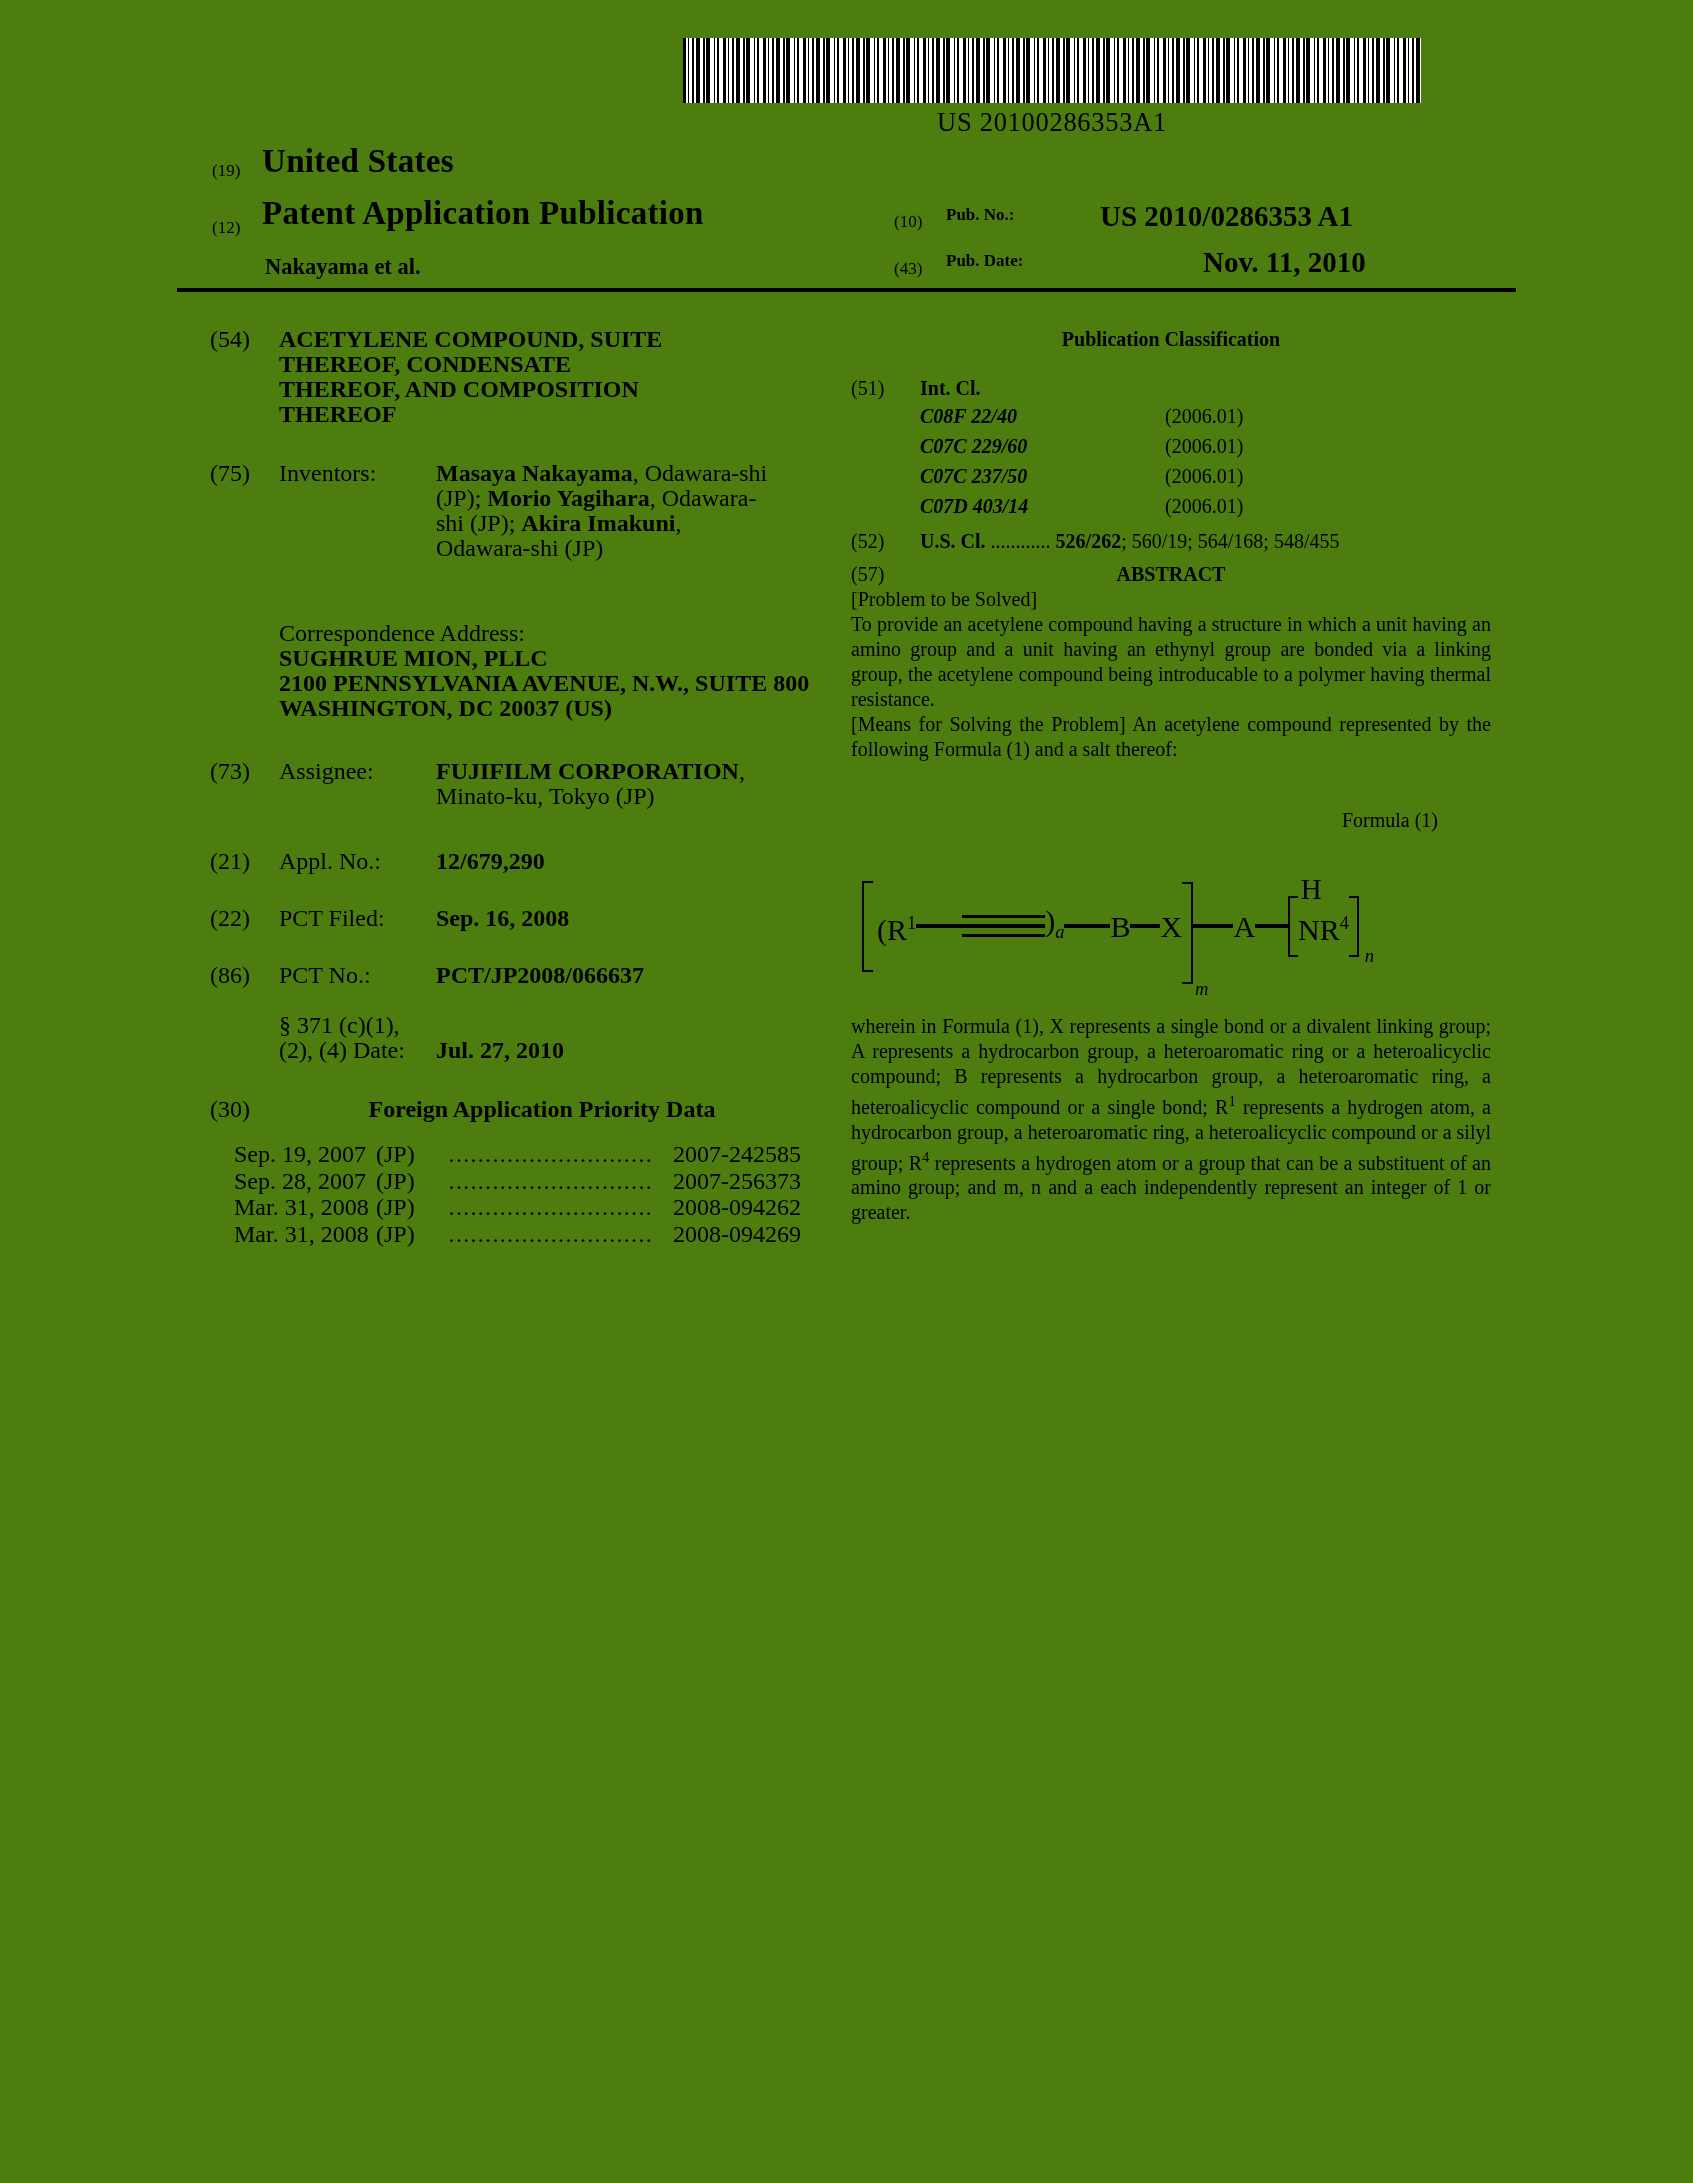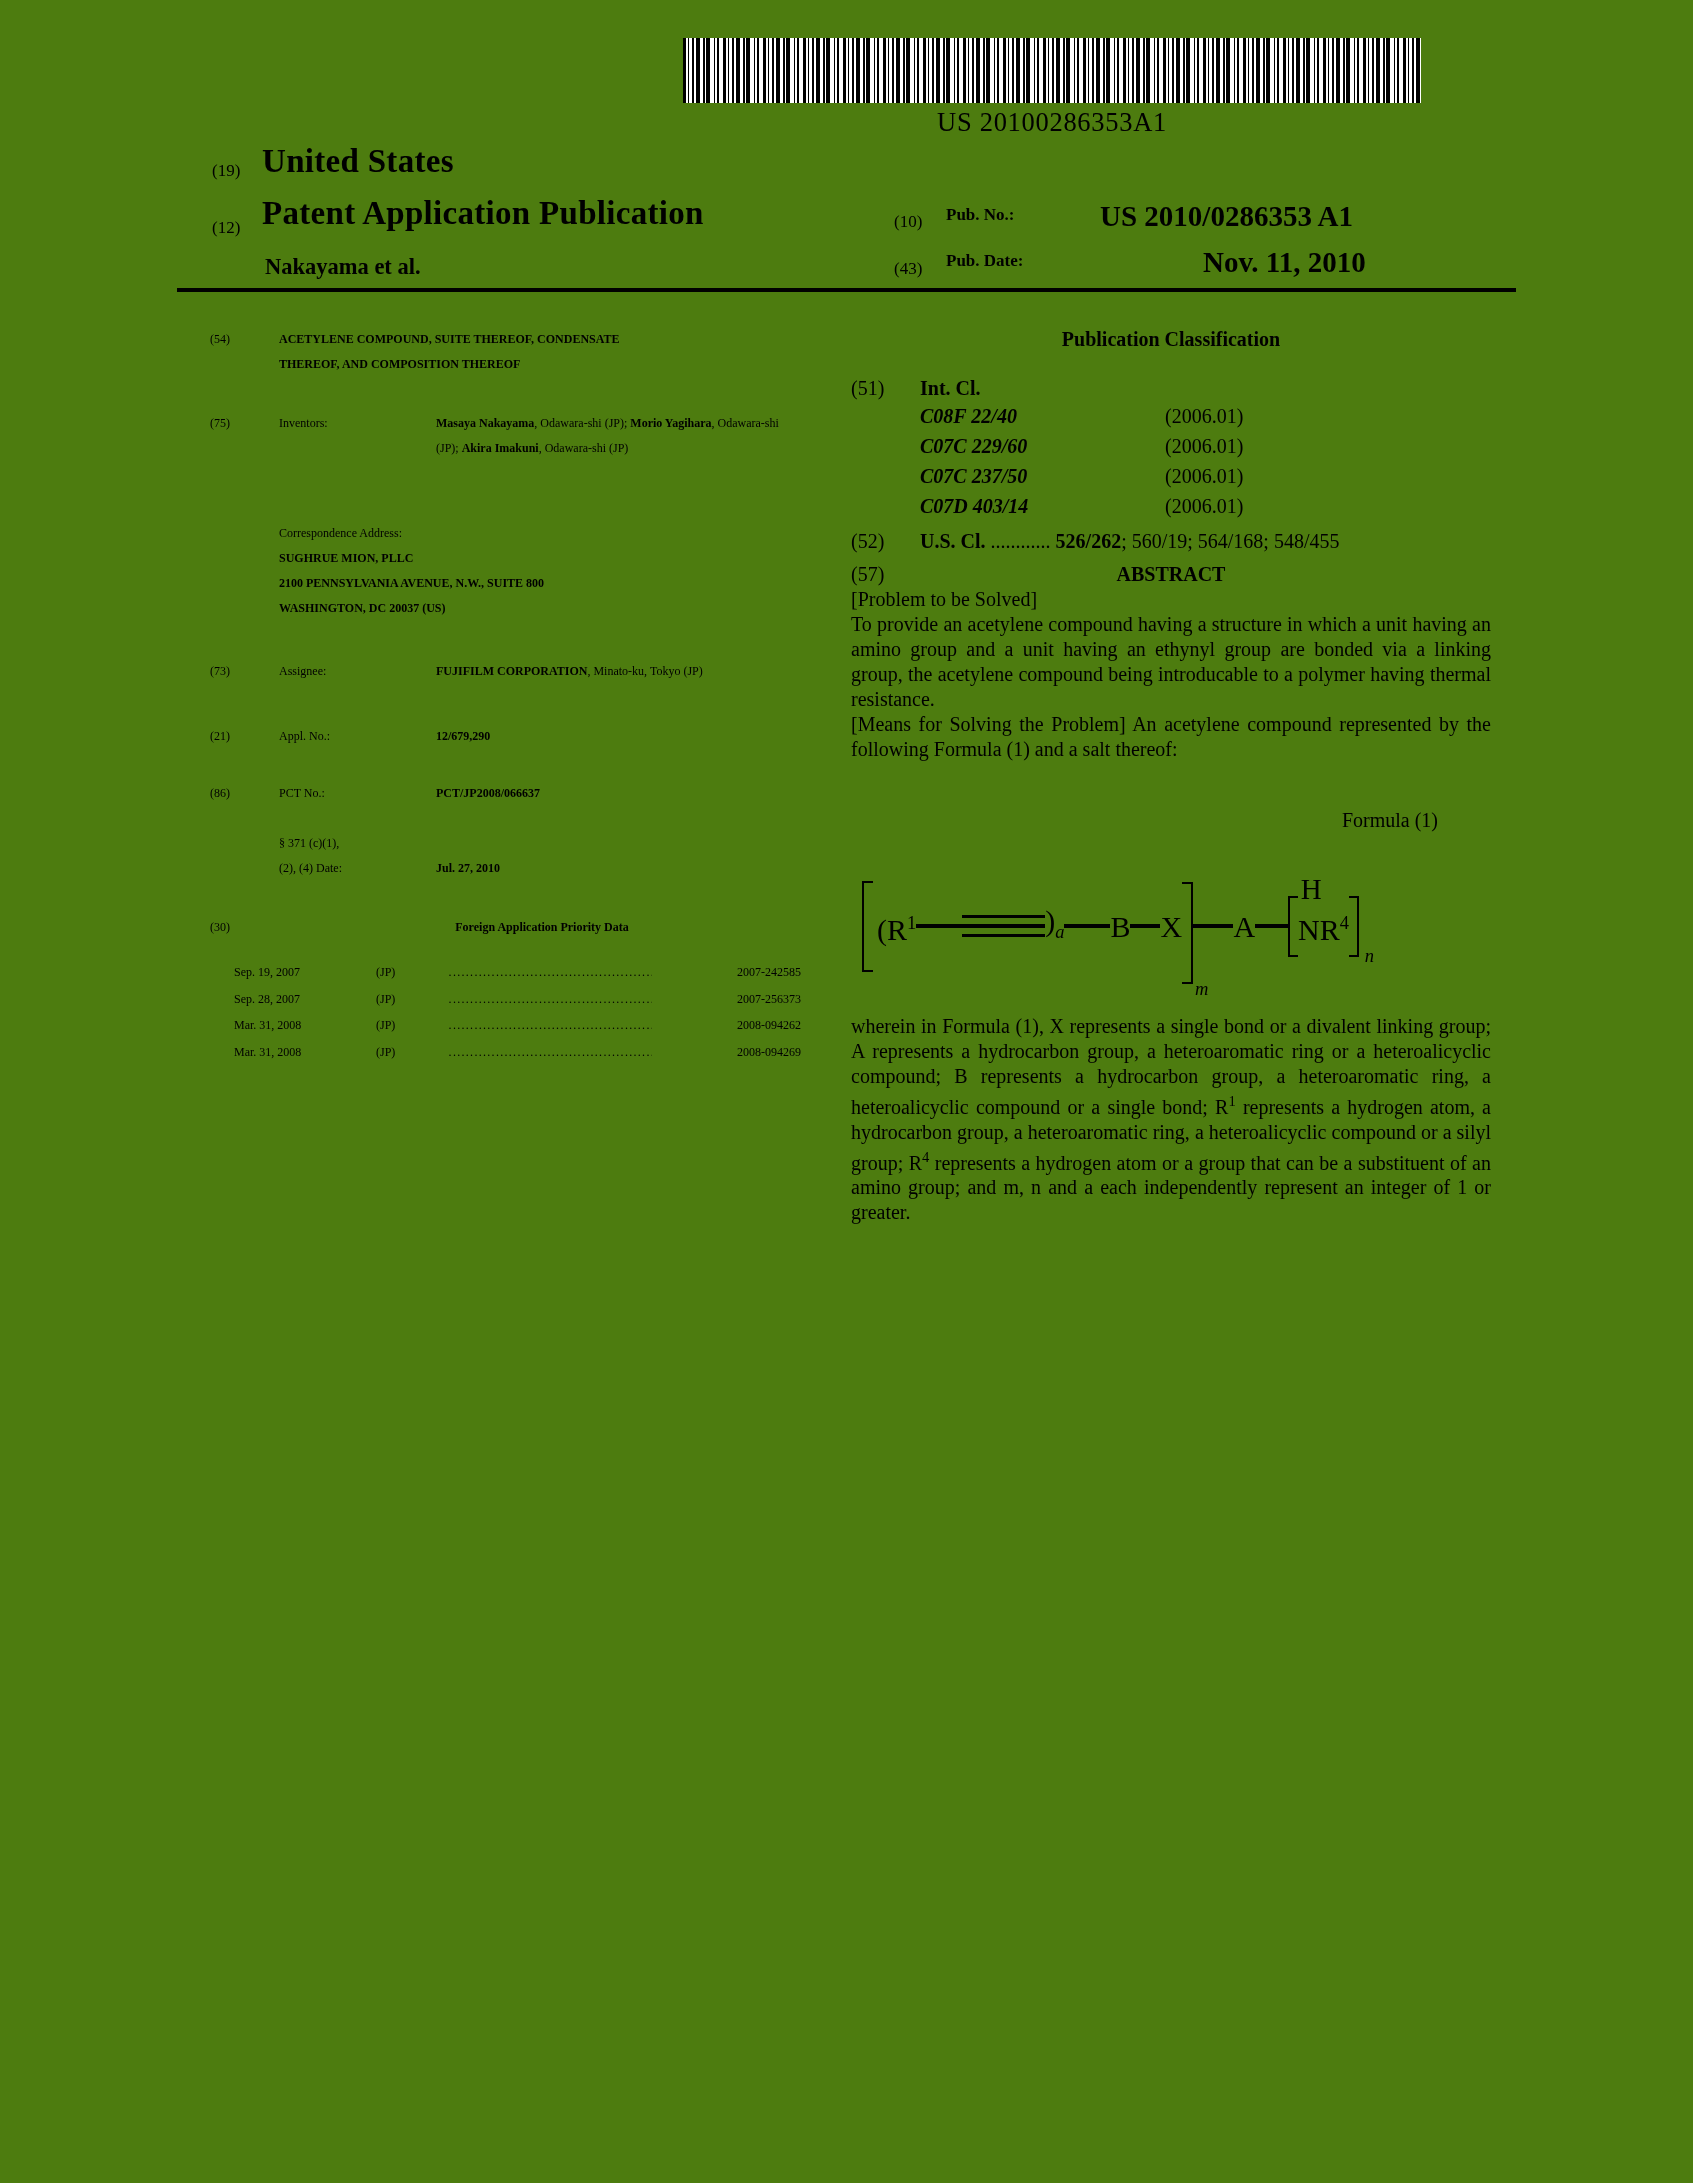--- a/index.html
+++ b/index.html
@@ -19,21 +19,21 @@
   
   .abs{position:absolute;}
   .pnum{font-size:17px;}
   .h-big{font-size:33px;font-weight:bold;letter-spacing:0.3px;}
   .h-auth{font-size:22.5px;font-weight:bold;}
   .h-lab{font-size:17px;font-weight:bold;}
   .h-val{font-size:29px;font-weight:bold;}
   .rule{position:absolute;left:177px;top:288px;width:1339px;height:4px;background:#000;}
 
   
-  .col-left{position:absolute;left:210px;top:327px;width:595px;font-size:12px;line-height:25px;}
+  .col-left{position:absolute;left:210px;top:327px;width:595px;font-size:24px;line-height:25px;}
   .col-right{position:absolute;left:851px;top:327px;width:640px;font-size:20px;line-height:25px;}
   .row{display:flex;align-items:flex-start;}
   .n{width:69px;flex:none;}
   .lbl{width:157px;flex:none;}
   .b{font-weight:bold;}
   .jst{text-align:justify;}
   .ctr{text-align:center;}
 
   .title-val{width:397px;font-weight:bold;}
   .inv-val{width:344px;}
@@ -117,20 +117,25 @@
       <span class="lbl">Assignee:</span>
       <span class="inv-val"><span class="b">FUJIFILM CORPORATION</span><span>, Minato-ku, Tokyo (JP)</span></span>
     </div>
 
     <div class="row" style="margin-top:40px;">
       <span class="n">(21)</span>
       <span class="lbl">Appl. No.:</span>
       <span class="b">12/679,290</span>
     </div>
 
+    <div class="row" style="margin-top:32px;">
+      <span class="n">(22)</span>
+      <span class="lbl">PCT Filed:</span>
+      <span class="b">Sep. 16, 2008</span>
+    </div>
 
     <div class="row" style="margin-top:32px;">
       <span class="n">(86)</span>
       <span class="lbl">PCT No.:</span>
       <span class="b">PCT/JP2008/066637</span>
     </div>
 
     <div style="margin-left:69px;margin-top:25px;">
       <div>§ 371 (c)(1),</div>
       <div class="row">

